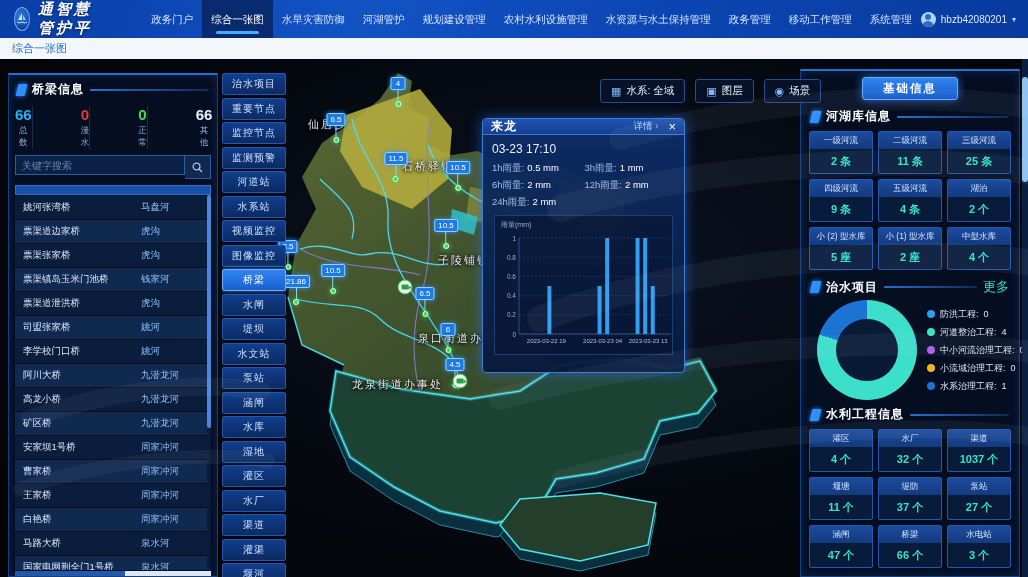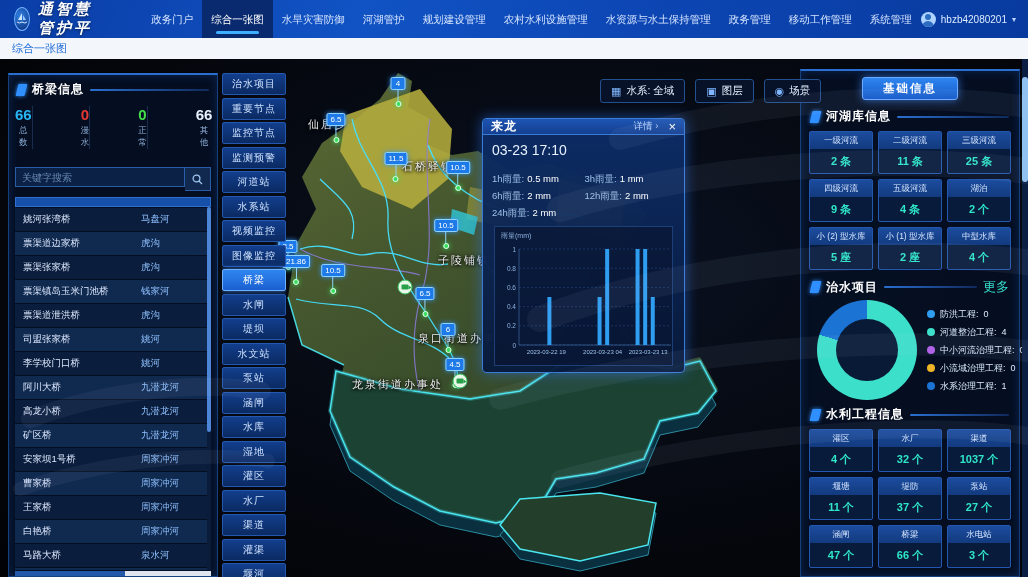--- a/index.html
+++ b/index.html
@@ -40,21 +40,21 @@
   .camera-glyph::after{content:"";position:absolute;right:-3px;top:1px;border-left:3px solid #28a04a;border-top:2px solid transparent;border-bottom:2px solid transparent;}
   
   .panel{position:absolute;background:rgba(5,16,36,.9);border:1px solid #15407e;box-shadow:0 0 10px rgba(20,80,180,.35) inset;z-index:5;}
   .sec-head{display:flex;align-items:center;gap:6px;padding:0 2px;}
   .sec-icon{width:9px;height:12px;background:#2f8fff;transform:skewX(-14deg);border-radius:1px;box-shadow:0 0 4px #2f8fff;}
   .sec-title{color:#fff;font-size:12px;font-weight:bold;letter-spacing:1px;white-space:nowrap;}
   .sec-line{flex:1;height:2px;background:linear-gradient(90deg,#2a6fd0,#102a5c);border-radius:1px;}
   .sec-more{color:#35dfca;font-size:13px;cursor:pointer;white-space:nowrap;}
   
   .bridge-panel{left:8px;top:14px;width:210px;bottom:0;display:flex;flex-direction:column;padding:6px 6px 0 6px;border-top:2px solid #2a6fd0;}
-  .stats-row{display:flex;margin:8px 0 18px 0;gap:48px;}
+  .stats-row{display:flex;margin:8px 0 6px 0;gap:48px;}
   .stat{flex:1;text-align:center;border-right:1px solid rgba(90,140,210,.25);}
   .stat:last-child{border-right:none;}
   .stat-value{font-size:15px;font-weight:bold;}
   .stat-label{font-size:8.5px;color:#8fb0d8;margin-top:2px;}
   .search-row{display:flex;margin-bottom:6px;}
   .search-input{flex:1;height:20px;background:#0c2146;border:1px solid #2a5ca8;color:#cfe0f5;font-size:10px;padding:0 6px;outline:none;}
   .search-input::placeholder{color:#6888b0;}
   .search-btn{width:26px;height:24px;background:#11294f;border:1px solid #2a5ca8;border-left:none;display:flex;align-items:center;justify-content:center;cursor:pointer;}
   .table{flex:1;display:flex;flex-direction:column;position:relative;overflow:hidden;}
   .thead{display:flex;background:#1750a8;border:1px solid #2f6fd0;}
@@ -84,21 +84,21 @@
   
   .popup{position:absolute;left:482px;top:59px;width:203px;height:255px;z-index:7;
     background:linear-gradient(180deg,rgba(13,45,104,.96),rgba(8,26,60,.96));
     border:1px solid #3a7bd5;border-radius:4px;box-shadow:0 0 14px rgba(40,110,230,.6);}
   .popup-head{height:16px;display:flex;align-items:center;background:linear-gradient(180deg,#1d55b4,#143f90);
     border-radius:4px 4px 0 0;padding:0 8px;border-bottom:1px solid #3a7bd5;}
   .popup-title{color:#fff;font-size:12px;font-weight:bold;letter-spacing:1px;}
   .popup-detail{margin-left:auto;color:#bcd6ff;font-size:9.5px;cursor:pointer;}
   .popup-close{margin-left:10px;color:#fff;font-size:13px;cursor:pointer;line-height:1;}
   .popup-body{padding:7px 9px 0 9px;}
-  .popup-time{color:#e8f2ff;font-size:14px;margin-bottom:15px;}
+  .popup-time{color:#e8f2ff;font-size:12px;margin-bottom:6px;}
   .metrics{display:grid;grid-template-columns:1fr 1fr;row-gap:4px;column-gap:2px;margin-bottom:6px;}
   .metric{display:flex;gap:3px;white-space:nowrap;}
   .mk{color:#9fc0e8;font-size:9.5px;}
   .mv{color:#fff;font-size:9.5px;}
   .chart-box{margin:0 2px;background:rgba(8,22,50,.7);border:1px solid #1d3f78;padding:2px 2px 0 2px;}
   .chart-ylabel{color:#8fb4e0;font-size:7px;padding:2px 0 0 4px;}
   
   .right-panel{right:8px;top:10px;width:220px;bottom:0;padding:6px 8px 0 8px;border-top:2px solid #2a6fd0;display:flex;flex-direction:column;z-index:5;}
   .badge-btn{align-self:center;background:linear-gradient(180deg,#2f86f0,#1257c8);border:1px solid #69a8ff;border-radius:3px;
     color:#fff;font-size:11.5px;font-weight:bold;padding:3px 20px;letter-spacing:2px;cursor:pointer;box-shadow:0 0 8px rgba(60,140,255,.7);}
@@ -267,21 +267,21 @@
       <div class="marker" style="left: 288px; top: 181px;">
       <div class="marker-badge">3.5</div>
       <div class="marker-line"></div>
       <div class="marker-dot"></div>
     </div>
       <div class="marker" style="left: 333px; top: 205px;">
       <div class="marker-badge">10.5</div>
       <div class="marker-line"></div>
       <div class="marker-dot"></div>
     </div>
-      <div class="marker" style="left: 296px; top: 196px;">
+      <div class="marker" style="left: 296px; top: 216px;">
       <div class="marker-badge">21.86</div>
       <div class="marker-line"></div>
       <div class="marker-dot"></div>
     </div>
       <div class="marker" style="left: 425px; top: 228px;">
       <div class="marker-badge">6.5</div>
       <div class="marker-line"></div>
       <div class="marker-dot"></div>
     </div>
       <div class="marker" style="left: 448px; top: 264px;">

